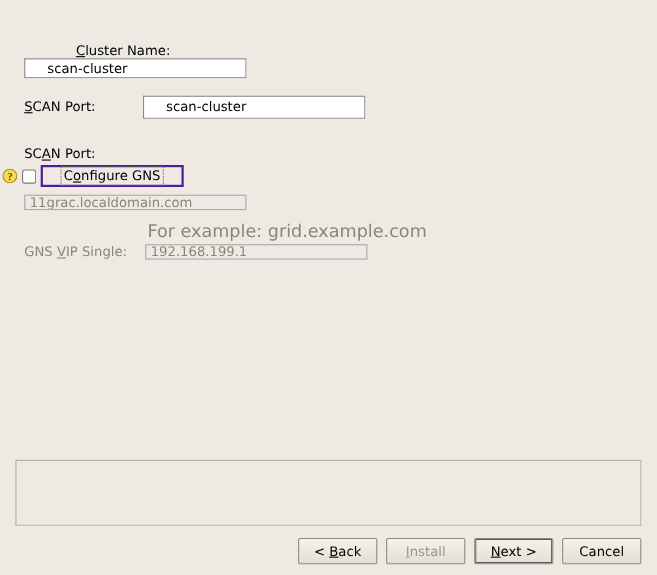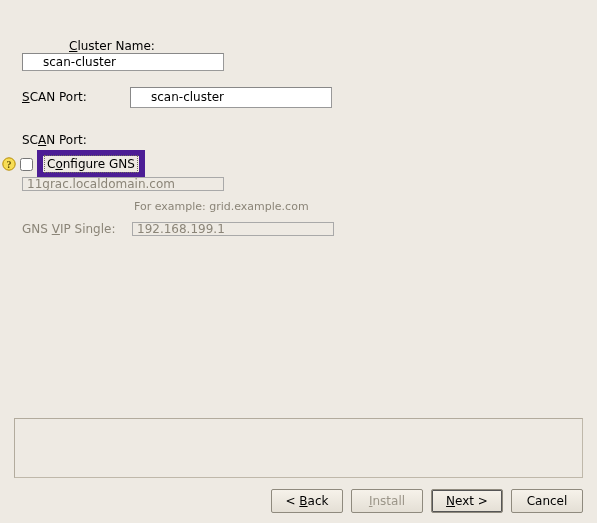--- a/index.html
+++ b/index.html
@@ -33,24 +33,24 @@
   .gns-row .lbl { width: 110px; }
   .gns-row input[type="text"] {
     width: 202px; height: 14px;
     border: 1px solid #a9a9a9;
     background: #eeeae3;
     font: inherit;
     color: #8b8578;
     padding: 1px 4px;
   }
   .gnsrow1 { top: 177px; }
-  .gnsrow1-hint { position: absolute; left: 134px; top: 200px; color: #8b8578; font-size: 11px; }
+  .gnsrow1-hint { position: absolute; left: 134px; top: 200px; color: #8b8578; font-size: 16px; }
   .gnsrow2 { top: 222px; }
   .configure-wrap { position: absolute; left: 2px; top: 150px; display: flex; align-items: center; gap: 4px; }
-  .cfg-label { border: 6px solid #4c1d95; padding: 1px 3px; }
+  .cfg-label { border: 2px solid #4c1d95; padding: 1px 18px; }
   .cfg-label .inner { outline: 1px dotted #6e6a5f; outline-offset: 1px; padding: 0 1px; }
   input[type="checkbox"] { width: 13px; height: 13px; margin: 0; }
   .help-icon { width: 14px; height: 14px; }
   .info-box {
     position: absolute; left: 14px; right: 14px; top: 418px; height: 60px;
     border: 1px solid #bfb8aa; background: #eeeae3;
     border-top-color: #b2ab9d; border-left-color: #b2ab9d;
   }
   .button-row { position: absolute; left: 0; right: 0; bottom: 8px; height: 26px; display: flex; justify-content: flex-end; gap: 8px; padding-right: 14px; margin-left: 40px; }
   .btn {

